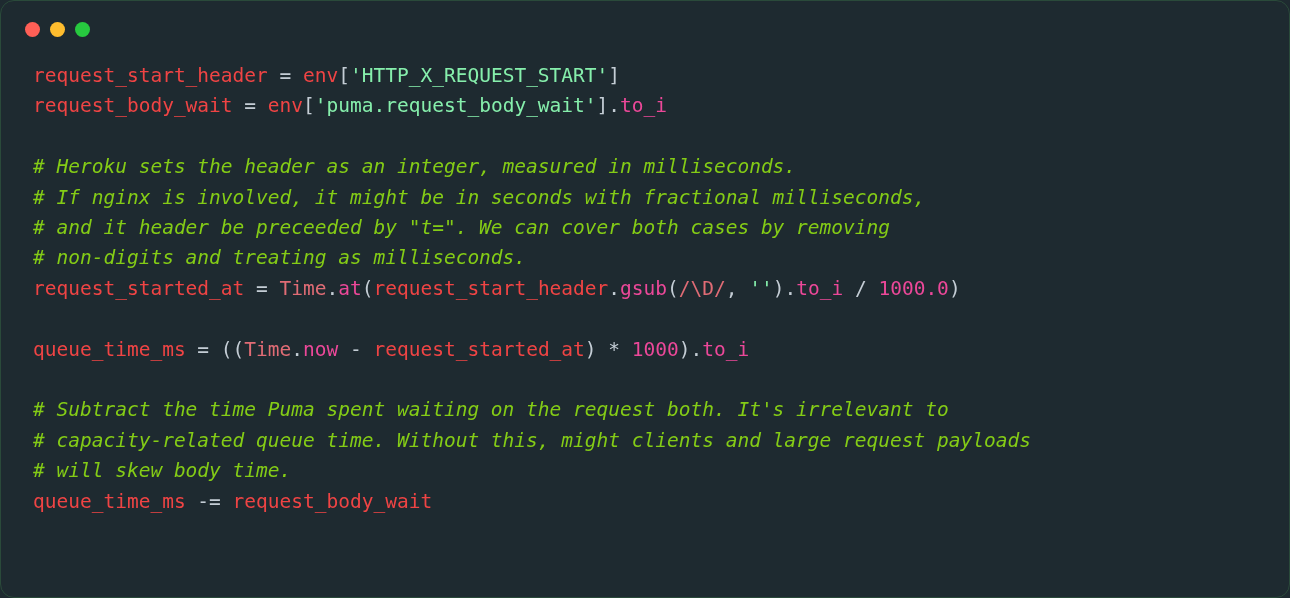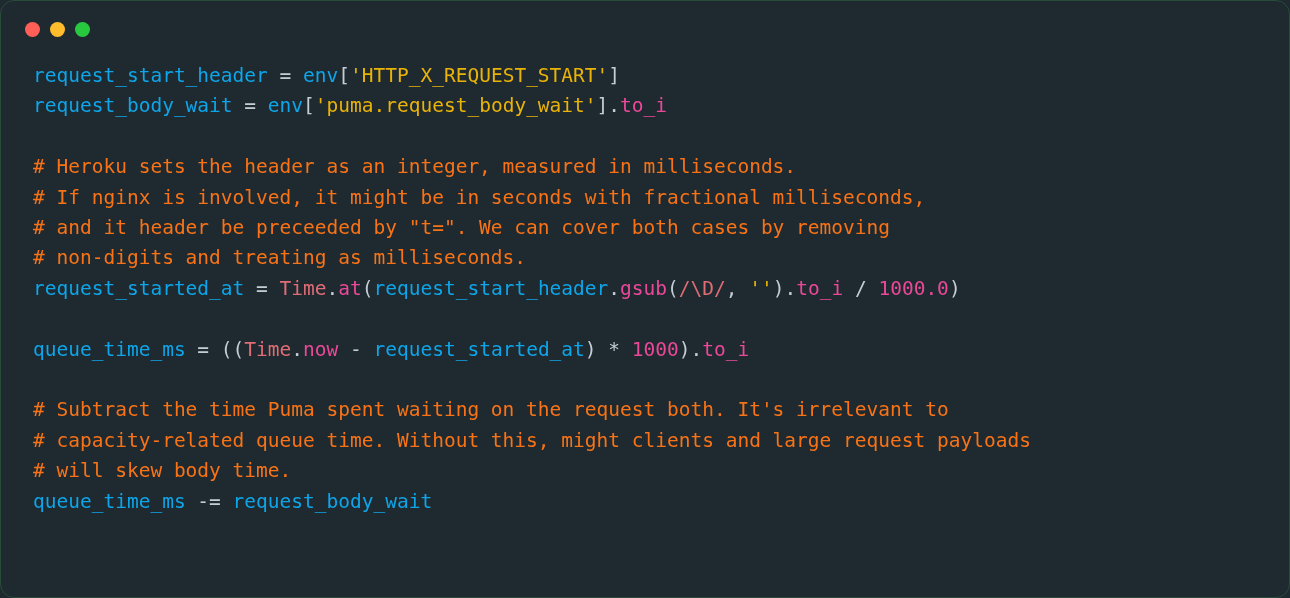--- a/index.html
+++ b/index.html
@@ -35,28 +35,28 @@
   .dot-red    { background: #ff5f56; }
   .dot-yellow { background: #ffbd2e; }
   .dot-green  { background: #27c93f; }
   .code {
     padding: 4px 32px 28px 32px;
     font-size: 19.5px;
     line-height: 1.56;
     white-space: pre;
     color: #c4cdd5;
   }
-  .c-var     { color: #0ea5e9; }   
+  .c-var     { color: #ef4444; }   
   .c-op      { color: #c4cdd5; }   
   .c-class   { color: #e06c75; }   
   .c-method  { color: #ec4899; }   
-  .c-str     { color: #eab308; }   
+  .c-str     { color: #86efac; }   
   .c-regex   { color: #e06c75; }   
   .c-num     { color: #ec4899; }   
-  .c-comment { color: #f97316; }
+  .c-comment { color: #84cc16; font-style: italic; }
 </style>
 </head>
 <body>
 
 <div class="window">
   <div class="titlebar">
     <div class="dot dot-red"></div>
     <div class="dot dot-yellow"></div>
     <div class="dot dot-green"></div>
   </div>

